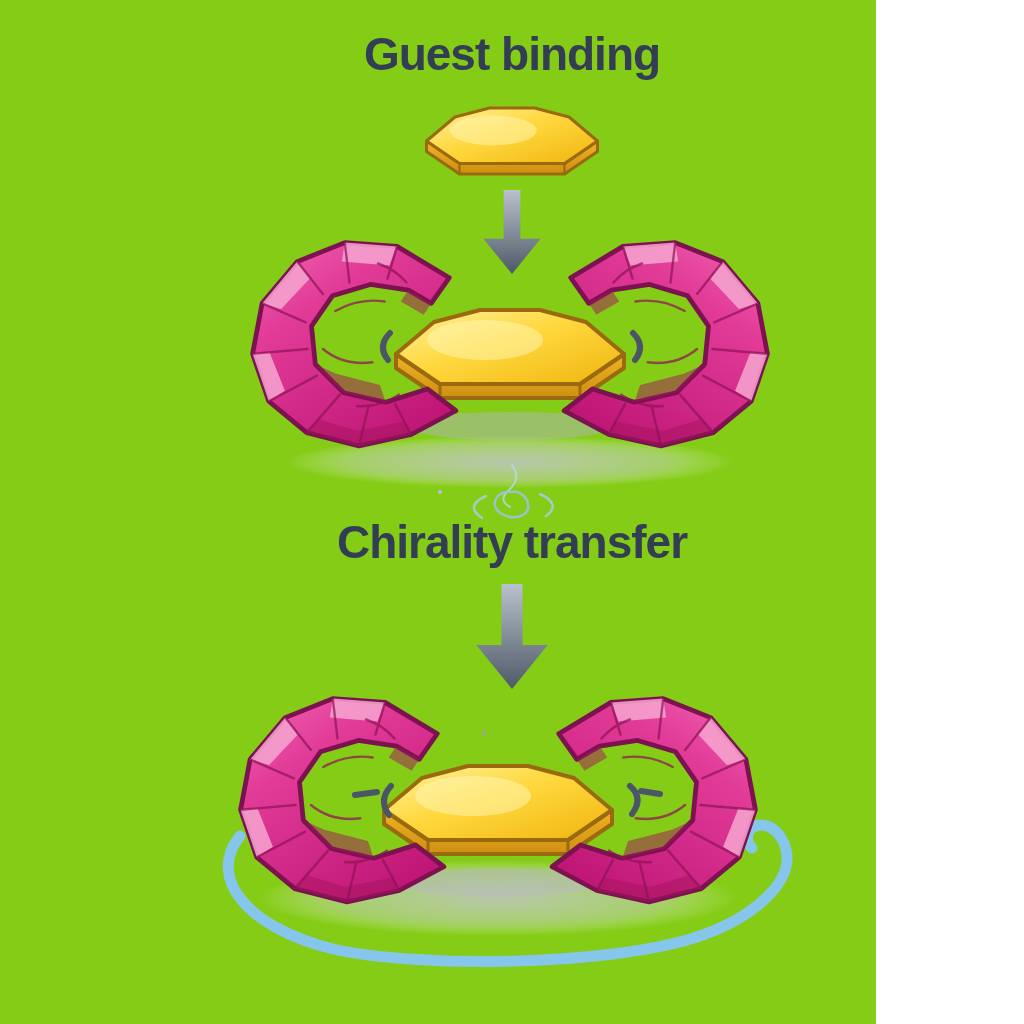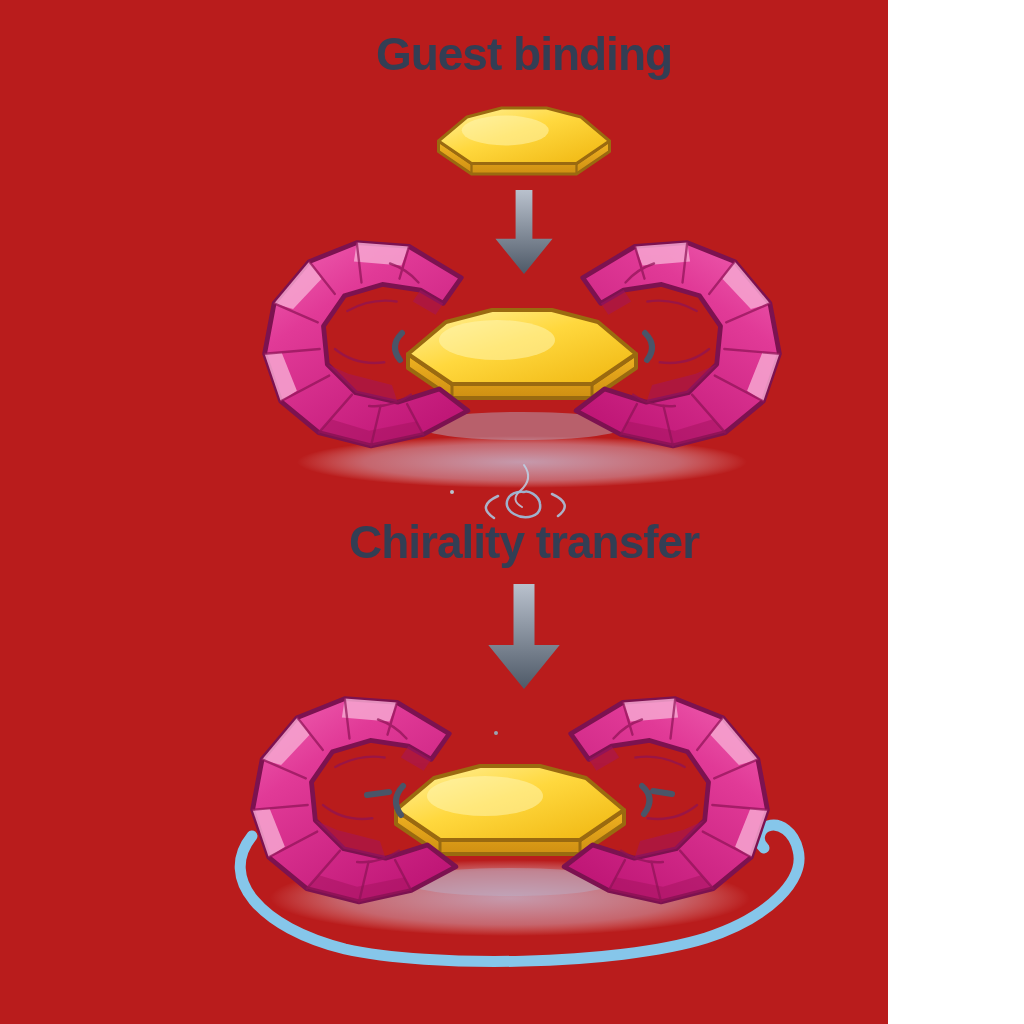--- a/index.html
+++ b/index.html
@@ -1,23 +1,22 @@
 <!DOCTYPE html>
 <html><head>
 <meta charset="utf-8">
 <style>
   html, body { margin: 0; padding: 0; background: #ffffff; }
   .canvas {
     position: relative;
     width: 876px;
     height: 1024px;
-    background: #b91c1c;
+    background: #84cc16;
     overflow: hidden;
     font-family: "Liberation Sans", sans-serif;
-    padding-left: 12px;
   }
   svg { display: block; }
   .step-title {
     font-family: "Liberation Sans", "DejaVu Sans", sans-serif;
     font-size: 46px;
     font-weight: 700;
     letter-spacing: -1px;
   }
 </style>
 </head>

